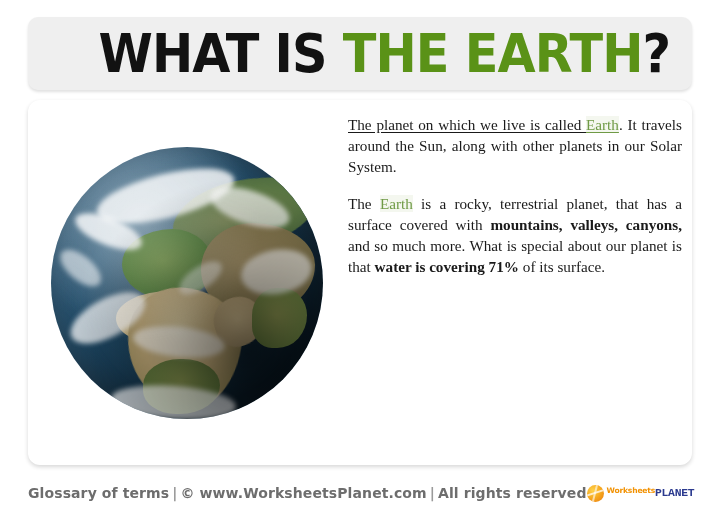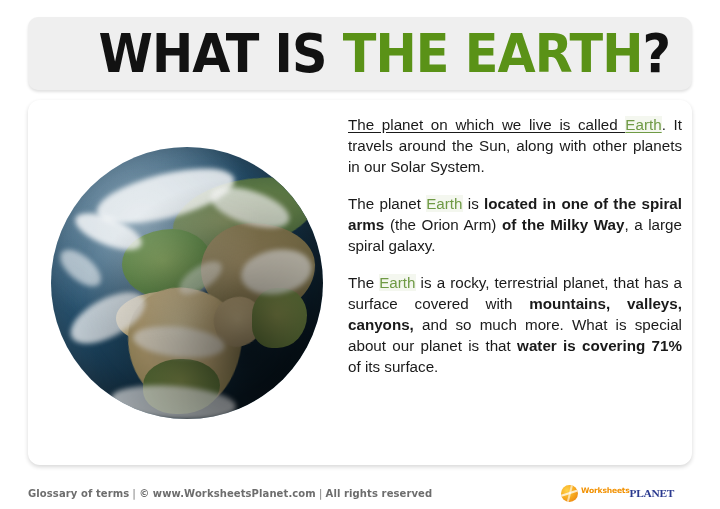--- a/index.html
+++ b/index.html
@@ -159,21 +159,21 @@
   
   .text-col {
     position: absolute;
     left: 320px;
     top: 14px;
     width: 334px;
     padding-right: 2px;
   }
   .para {
     margin: 0 0 16px 0;
-    font-family: Liberation Sans, sans-serif;
+    font-family: Liberation Serif, serif;
     font-size: 15.2px;
     line-height: 21px;
     color: #1a1a1a;
     text-align: justify;
     text-justify: inter-word;
   }
   .para:last-child { margin-bottom: 4px; }
   .u { text-decoration: underline; text-underline-offset: 2px; }
   .g { color: #6f9a45; background: #f4f7ef; }
   .b { font-weight: bold; }
@@ -184,21 +184,21 @@
     left: 28px;
     top: 482px;
     width: 664px;
     height: 22px;
     display: flex;
     align-items: center;
     justify-content: space-between;
   }
   .footer-text {
     font-family: "DejaVu Sans", "Liberation Sans", sans-serif;
-    font-size: 10px;
+    font-size: 14px;
     font-weight: bold;
     color: #6d6d6d;
     letter-spacing: 0.1px;
     white-space: nowrap;
   }
   .footer-sep { padding: 0 3px; color: #9a9a9a; }
 
   .logo {
     display: flex;
     align-items: center;
@@ -226,21 +226,21 @@
     background: rgba(255,255,255,0.6);
     transform: rotate(14deg);
   }
   .logo-words { display: flex; flex-direction: row; line-height: 1; }
   .logo-top {
     font-family: "DejaVu Sans", "Liberation Sans", sans-serif;
     font-size: 7.6px; font-weight: bold; color: #f29100;
     letter-spacing: -0.2px;
   }
   .logo-bottom {
-    font-family: Liberation Serif, serif;
+    font-family: Liberation Mono, monospace;
     font-size: 11.4px; font-weight: bold; color: #2b3a8f;
     letter-spacing: -0.3px; margin-top: 1px;
   }
 </style>
 </head>
 <body>
 
 <div class="title-card">
   <div class="title-text">
     <span class="t-black">WHAT IS </span><span class="t-green">THE EARTH</span><span class="t-black">?</span>
@@ -273,21 +273,20 @@
         <div class="cloud c9"></div>
       </div>
       <div class="earth-shadow"></div>
     </div>
   </div>
 
   <div class="text-col">
 
     <p class="para"><span class="u">The planet on which we live is called </span><span class="u g">Earth</span><span>. It travels around the Sun, along with other planets in our Solar System.</span></p>
 
-    <p class="para"><span>The planet </span><span class="g">Earth</span><span> is </span><span class="b">located in one of the spiral arms</span><span> (the Orion Arm) </span><span class="b">of the Milky Way</span><span>, a large spiral galaxy.</span></p>
 
     <p class="para"><span>The </span><span class="g">Earth</span><span> is a rocky, terrestrial planet, that has a surface covered with </span><span class="b">mountains, valleys, canyons,</span><span> and so much more. What is special about our planet is that </span><span class="b">water is covering 71%</span><span> of its surface.</span></p>
 
   </div>
 </div>
 
 <div class="footer">
   <div class="footer-text"><span>Glossary of terms</span><span class="footer-sep">|</span><span>©</span> <span>www.WorksheetsPlanet.com</span><span class="footer-sep">|</span><span>All rights reserved</span></div>
 
   <div class="logo">

